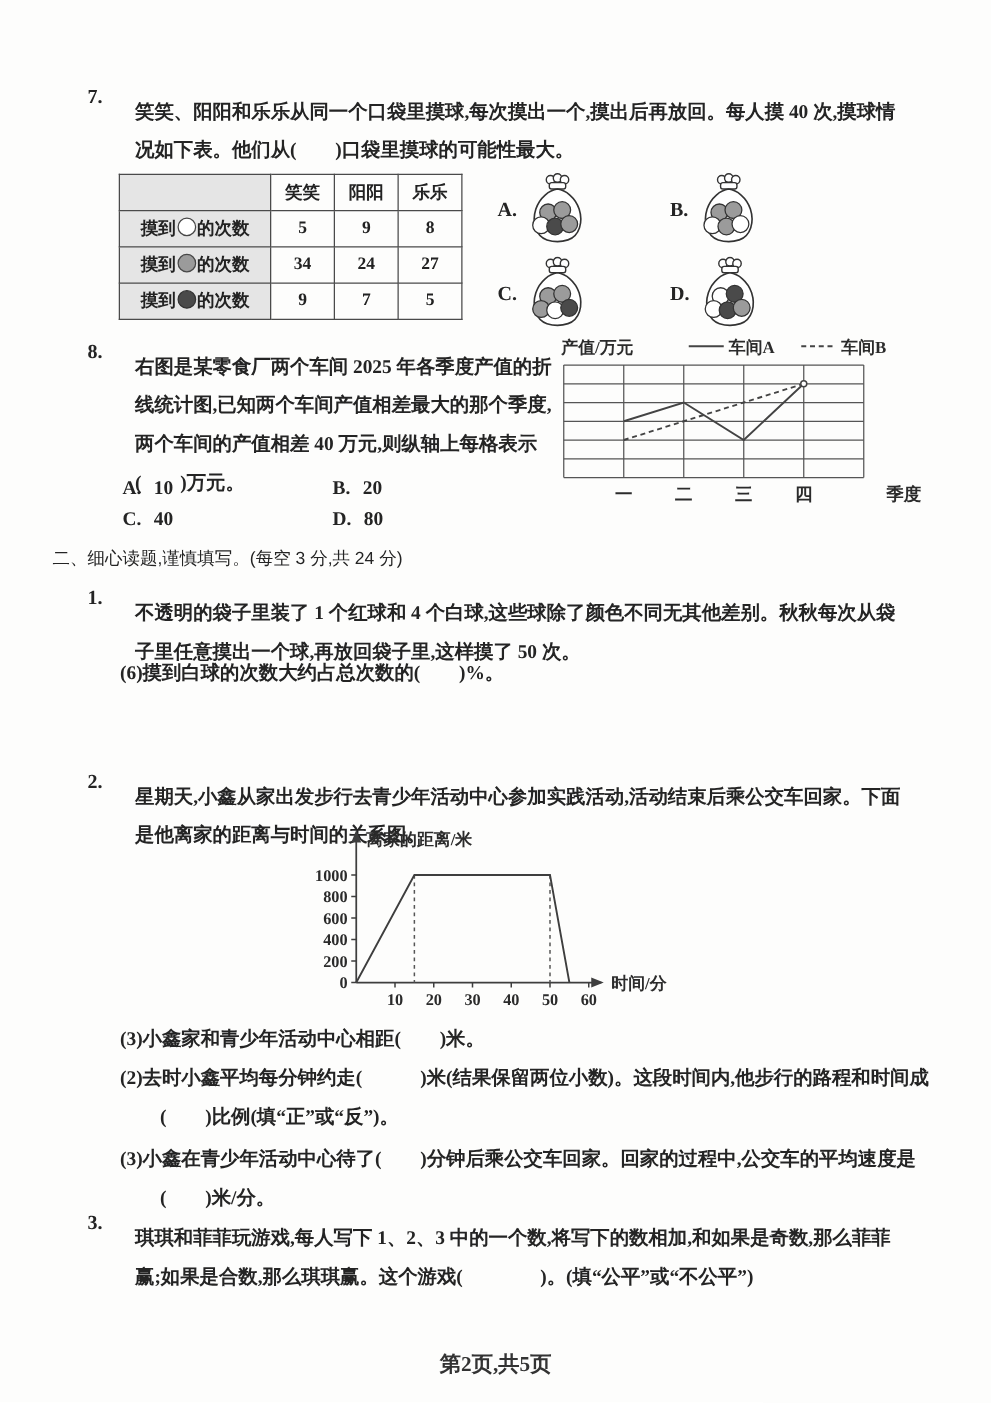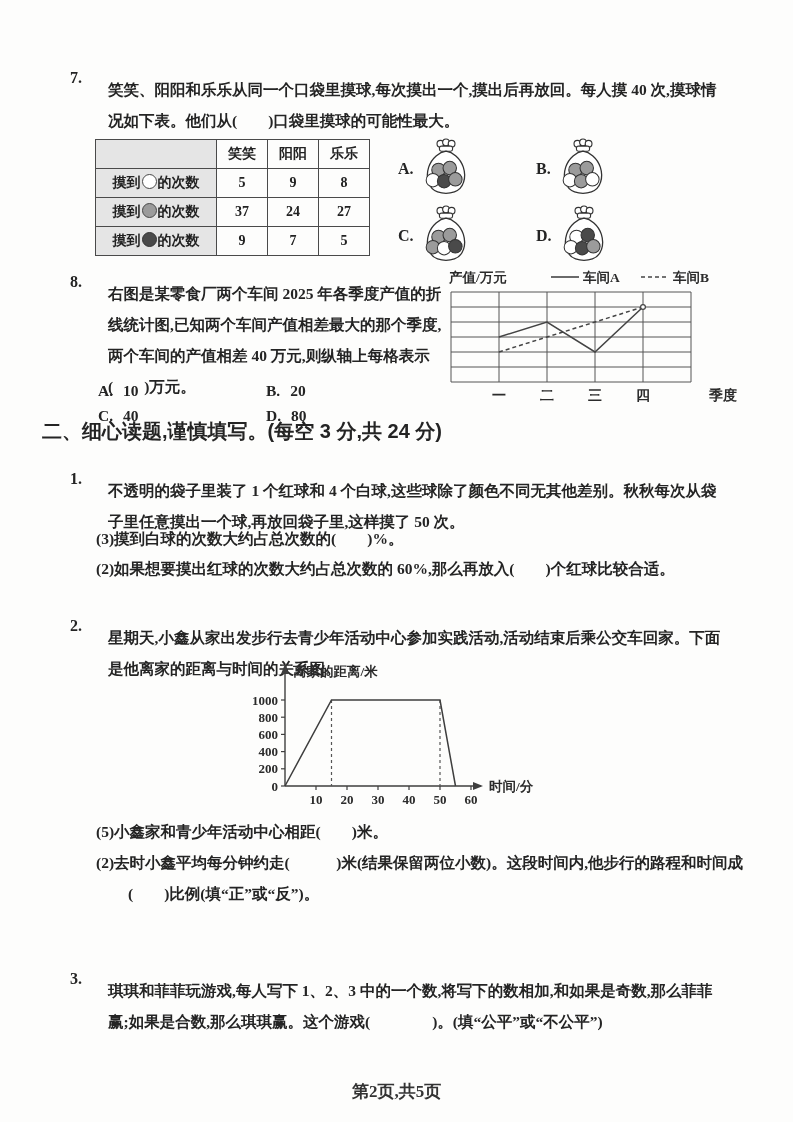--- a/index.html
+++ b/index.html
@@ -38,22 +38,22 @@
   
   .q8 { left:70px; top:266px; width:396px; }
   .q8-options { position:absolute; left:98px; top:382px; width:336px;
     display:grid; grid-template-columns:1fr 1fr; row-gap:7px;
     font-size:15.5px; font-weight:600; }
   .opt { display:flex; gap:10px; }
 
   .chart8 { position:absolute; left:443px; top:266px; }
 
   
-  .sec2-title { position:absolute; left:42px; top:418px; margin:0;
-    font-size:20px; font-weight:700;
+  .sec2-title { position:absolute; left:42px; top:438px; margin:0;
+    font-size:14px; font-weight:400;
     font-family:"Liberation Sans","DejaVu Sans",sans-serif; }
 
   .s2q1 { left:70px; top:463px; width:668px; }
   .sub { position:absolute; left:96px; width:642px; margin:0;
     font-size:15.5px; font-weight:600; line-height:31px;
     padding-left:32px; text-indent:-32px; }
   .q1s1 { top:523px; }
   .q1s2 { top:553px; }
 
   .s2q2 { left:70px; top:610px; width:668px; }
@@ -89,21 +89,21 @@
         <th class="val">乐乐</th>
       </tr>
       <tr>
         <td class="lab"><span>摸到</span><span class="ball b-white"></span><span>的次数</span></td>
         <td class="val">5</td>
         <td class="val">9</td>
         <td class="val">8</td>
       </tr>
       <tr>
         <td class="lab"><span>摸到</span><span class="ball b-gray"></span><span>的次数</span></td>
-        <td class="val">37</td>
+        <td class="val">34</td>
         <td class="val">24</td>
         <td class="val">27</td>
       </tr>
       <tr>
         <td class="lab"><span>摸到</span><span class="ball b-dark"></span><span>的次数</span></td>
         <td class="val">9</td>
         <td class="val">7</td>
         <td class="val">5</td>
       </tr>
     </tbody>
@@ -224,22 +224,21 @@
       <text x="200" y="134" font-size="14" text-anchor="middle">四</text>
       <text x="266" y="134" font-size="14">季度</text>
     </svg>
 
   <h2 class="sec2-title">二、细心读题,谨慎填写。(每空 3 分,共 24 分)</h2>
 
   <section class="qblock s2q1">
     <span class="qnum">1.</span>
     <p class="qtext">不透明的袋子里装了 1 个红球和 4 个白球,这些球除了颜色不同无其他差别。秋秋每次从袋子里任意摸出一个球,再放回袋子里,这样摸了 50 次。</p>
   </section>
-  <p class="sub q1s1">(3)摸到白球的次数大约占总次数的(　　)%。</p>
-  <p class="sub q1s2">(2)如果想要摸出红球的次数大约占总次数的 60%,那么再放入(　　)个红球比较合适。</p>
+  <p class="sub q1s1">(6)摸到白球的次数大约占总次数的(　　)%。</p>
 
   <section class="qblock s2q2">
     <span class="qnum">2.</span>
     <p class="qtext">星期天,小鑫从家出发步行去青少年活动中心参加实践活动,活动结束后乘公交车回家。下面是他离家的距离与时间的关系图。</p>
   </section>
 
   <svg id="chart-q2" class="chart2" width="380" height="158">
       <line x1="70" y1="128" x2="70" y2="13" stroke="#3e3e3e" stroke-width="1.4"></line>
       <polygon points="66,16 70,6 74,16" fill="#3e3e3e"></polygon>
       <line x1="70" y1="128" x2="266" y2="128" stroke="#3e3e3e" stroke-width="1.4"></line>
@@ -268,22 +267,23 @@
       <text x="194" y="146" font-size="13" text-anchor="middle">40</text>
       <line x1="225" y1="128" x2="225" y2="132" stroke="#3e3e3e" stroke-width="1.2"></line>
       <text x="225" y="146" font-size="13" text-anchor="middle">50</text>
       <line x1="256" y1="128" x2="256" y2="132" stroke="#3e3e3e" stroke-width="1.2"></line>
       <text x="256" y="146" font-size="13" text-anchor="middle">60</text>
       <line x1="116.5" y1="42" x2="116.5" y2="128" stroke="#555" stroke-width="1.2" stroke-dasharray="3 3"></line>
       <line x1="225" y1="42" x2="225" y2="128" stroke="#555" stroke-width="1.2" stroke-dasharray="3 3"></line>
       <polyline points="70,128 116.5,42 225,42 240.5,128" fill="none" stroke="#3e3e3e" stroke-width="1.5"></polyline>
     </svg>
 
-  <p class="sub q2s1">(5)小鑫家和青少年活动中心相距(　　)米。</p>
+  <p class="sub q2s1">(3)小鑫家和青少年活动中心相距(　　)米。</p>
   <p class="sub q2s2">(2)去时小鑫平均每分钟约走(　　　)米(结果保留两位小数)。这段时间内,他步行的路程和时间成(　　)比例(填“正”或“反”)。</p>
+  <p class="sub q2s3">(3)小鑫在青少年活动中心待了(　　)分钟后乘公交车回家。回家的过程中,公交车的平均速度是(　　)米/分。</p>
 
   <section class="qblock s2q3">
     <span class="qnum">3.</span>
     <p class="qtext">琪琪和菲菲玩游戏,每人写下 1、2、3 中的一个数,将写下的数相加,和如果是奇数,那么菲菲赢;如果是合数,那么琪琪赢。这个游戏(　　　　)。(填“公平”或“不公平”)</p>
   </section>
 
   <div class="footer">第2页,共5页</div>
 
 </div>
 

